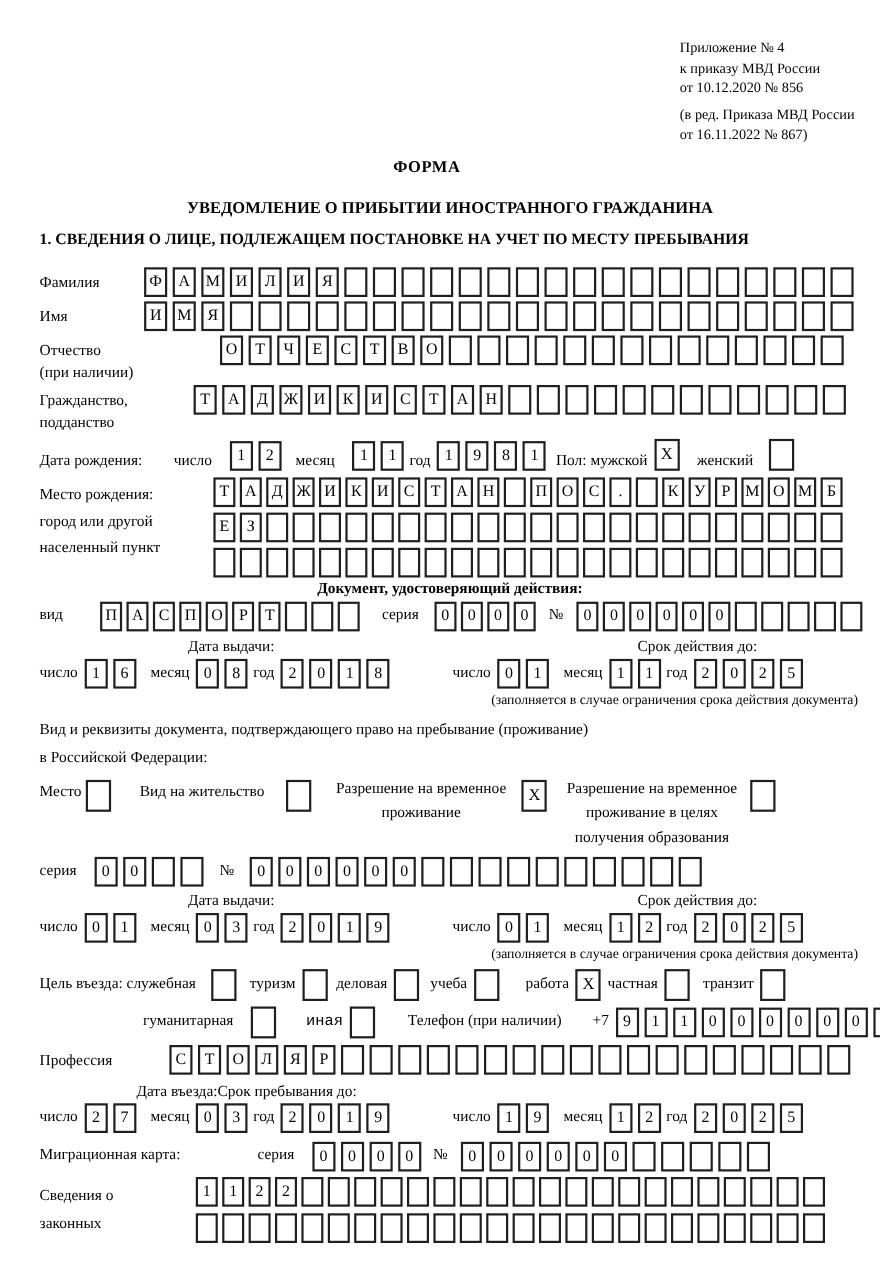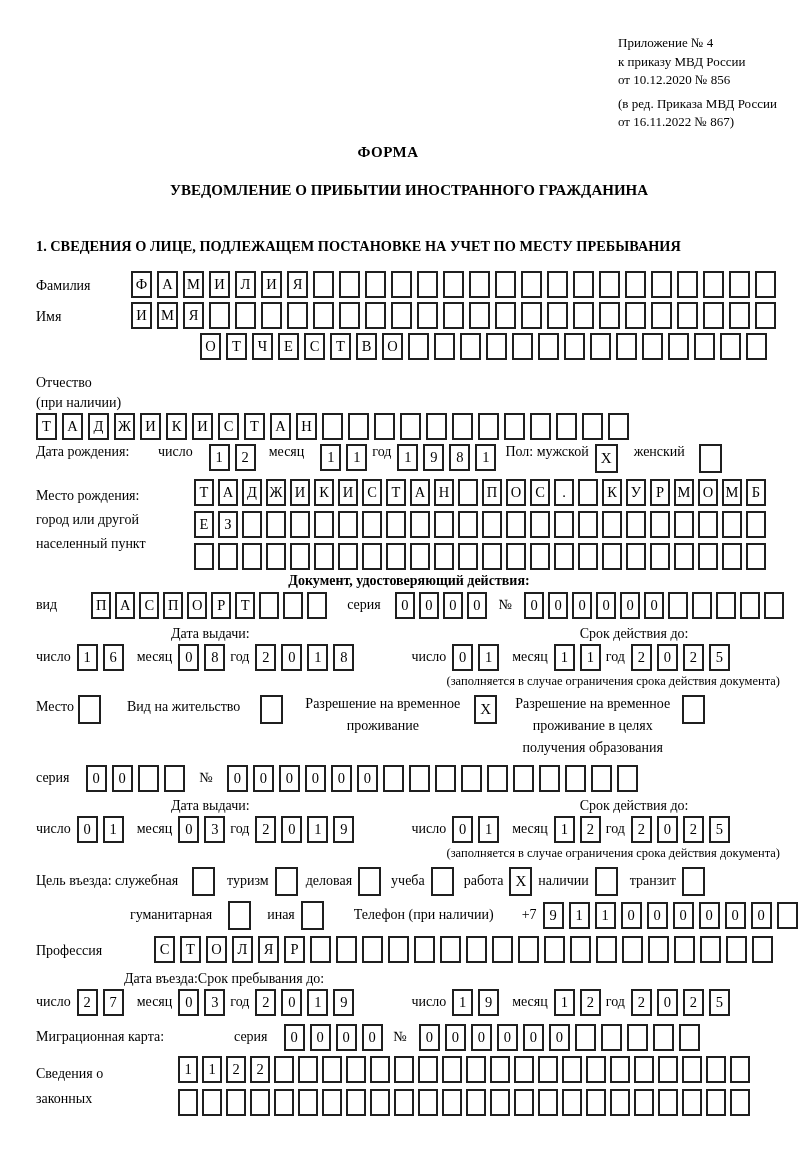--- a/index.html
+++ b/index.html
@@ -6,21 +6,21 @@
   .page{
     position:relative;width:800px;height:1163px;background:#fff;overflow:hidden;
     font-family:"Liberation Serif","DejaVu Serif",serif;color:#000;
     box-sizing:border-box;padding:34px 18px 0 36px;font-size:14px;
   }
   .appendix{margin-left:582px;font-size:13px;line-height:18.5px;}
   .appendix .sub{margin-top:5px;}
   .form-label{margin-top:12px;margin-right:42px;text-align:center;font-weight:bold;font-size:15px;letter-spacing:.5px;}
   .title{margin-top:18px;text-align:center;font-weight:bold;font-size:15px;line-height:23px;}
   .blank-line{display:inline-block;width:58px;height:13px;border-bottom:2px solid #3a3a3a;margin-left:10px;}
-  .sec-head{margin-top:36px;font-weight:bold;font-size:14.3px;white-space:nowrap;}
+  .sec-head{margin-top:8px;font-weight:bold;font-size:14.3px;white-space:nowrap;}
 
   .frow{display:flex;align-items:flex-start;margin-top:4px;}
   .flabel{flex:none;padding-top:5px;line-height:20px;}
   .cells{display:flex;flex:none;}
   .cell{flex:none;width:21px;height:27px;margin-right:5px;border:2px solid #1f1f1f;
         box-sizing:border-box;display:flex;align-items:center;justify-content:center;
         font-size:14.5px;background:#fff;}
   .tight .cell{width:20px;margin-right:4px;}
   .cbox{flex:none;display:inline-flex;width:23px;height:29px;border:2px solid #1f1f1f;
         box-sizing:border-box;align-items:center;justify-content:center;font-size:15px;vertical-align:middle;}
@@ -107,21 +107,21 @@
         <span class="cell"></span>
         <span class="cell"></span>
         <span class="cell"></span>
         <span class="cell"></span>
         <span class="cell"></span>
         <span class="cell"></span>
       </div>
   </div>
 
   <div class="frow">
-    <div class="flabel" style="width:164px;margin-top:35px;">
+    <div class="flabel" style="width:164px;">
       <div>Отчество</div>
       <div>(при наличии)</div>
     </div>
     <div class="cells">
         <span class="cell">О</span>
         <span class="cell">Т</span>
         <span class="cell">Ч</span>
         <span class="cell">Е</span>
         <span class="cell">С</span>
         <span class="cell">Т</span>
@@ -138,20 +138,24 @@
         <span class="cell"></span>
         <span class="cell"></span>
         <span class="cell"></span>
         <span class="cell"></span>
         <span class="cell"></span>
         <span class="cell"></span>
       </div>
   </div>
 
   <div class="frow" style="margin-top:0;">
+    <div class="flabel" style="width:140px;">
+      <div>Гражданство,</div>
+      <div>подданство</div>
+    </div>
     <div class="cells">
         <span class="cell">Т</span>
         <span class="cell">А</span>
         <span class="cell">Д</span>
         <span class="cell">Ж</span>
         <span class="cell">И</span>
         <span class="cell">К</span>
         <span class="cell">И</span>
         <span class="cell">С</span>
         <span class="cell">Т</span>
@@ -165,21 +169,21 @@
         <span class="cell"></span>
         <span class="cell"></span>
         <span class="cell"></span>
         <span class="cell"></span>
         <span class="cell"></span>
         <span class="cell"></span>
         <span class="cell"></span>
       </div>
   </div>
 
-  <div class="frow inl" style="margin-top:4px;align-items:flex-start;">
+  <div class="frow inl" style="margin-top:4px;align-items:flex-end;">
     <span class="t" style="width:108px;">Дата рождения:</span>
     <span class="t" style="margin-left:8px;">число</span>
     <span class="cells" style="margin-left:10px;">
         <span class="cell">1</span>
         <span class="cell">2</span>
       </span>
     <span class="t" style="margin-left:8px;">месяц</span>
     <span class="cells" style="margin-left:10px;">
         <span class="cell">1</span>
         <span class="cell">1</span>
@@ -363,20 +367,24 @@
       <span class="cells">
           <span class="cell">2</span>
           <span class="cell">0</span>
           <span class="cell">2</span>
           <span class="cell">5</span>
         </span>
     </div>
   </div>
   <div class="note" style="text-align:right;margin-top:3px;margin-right:2px;">(заполняется в случае ограничения срока действия документа)</div>
 
+  <div style="margin-top:7px;line-height:26px;">
+    <div>Вид и реквизиты документа, подтверждающего право на пребывание (проживание)</div>
+    <div>в Российской Федерации:</div>
+  </div>
 
   <div style="display:flex;align-items:flex-start;margin-top:4px;">
     <span style="padding-top:6px;">Место</span>
     <span class="cbox" style="margin-left:4px;margin-top:2px;"></span>
     <span style="padding-top:6px;margin-left:26px;">Вид на жительство</span>
     <span class="cbox" style="margin-left:20px;margin-top:2px;"></span>
     <span style="margin-left:22px;text-align:center;line-height:22px;">
       <span style="display:block;">Разрешение на временное</span>
       <span style="display:block;">проживание</span>
     </span>
@@ -466,31 +474,31 @@
 
   <div class="frow inl nowrap" style="margin-top:6px;align-items:center;">
     <span class="t">Цель въезда: служебная</span>
     <span class="cbox" style="margin-left:8px;"></span>
     <span class="t" style="margin-left:12px;">туризм</span>
     <span class="cbox"></span>
     <span class="t" style="margin-left:8px;">деловая</span>
     <span class="cbox"></span>
     <span class="t" style="margin-left:10px;">учеба</span>
     <span class="cbox"></span>
-    <span class="t" style="margin-left:10px;">работа</span>
+    <span class="t" style="margin-left:24px;">работа</span>
     <span class="cbox">X</span>
-    <span class="t" style="margin-left:6px;">наличии</span>
+    <span class="t" style="margin-left:6px;">частная</span>
     <span class="cbox"></span>
     <span class="t" style="margin-left:12px;">транзит</span>
     <span class="cbox"></span>
   </div>
   <div class="frow inl nowrap" style="margin-top:5px;align-items:center;">
     <span class="t" style="margin-left:94px;">гуманитарная</span>
     <span class="cbox" style="margin-left:10px;"></span>
-    <span class="t" style="margin-left:16px;">иная</span>
+    <span class="t" style="margin-left:27px;font-family:Liberation Mono, monospace;">иная</span>
     <span class="cbox"></span>
     <span class="t" style="margin-left:30px;">Телефон (при наличии)</span>
     <span class="t" style="margin-left:22px;">+7</span>
     <span class="cells">
         <span class="cell">9</span>
         <span class="cell">1</span>
         <span class="cell">1</span>
         <span class="cell">0</span>
         <span class="cell">0</span>
         <span class="cell">0</span>

